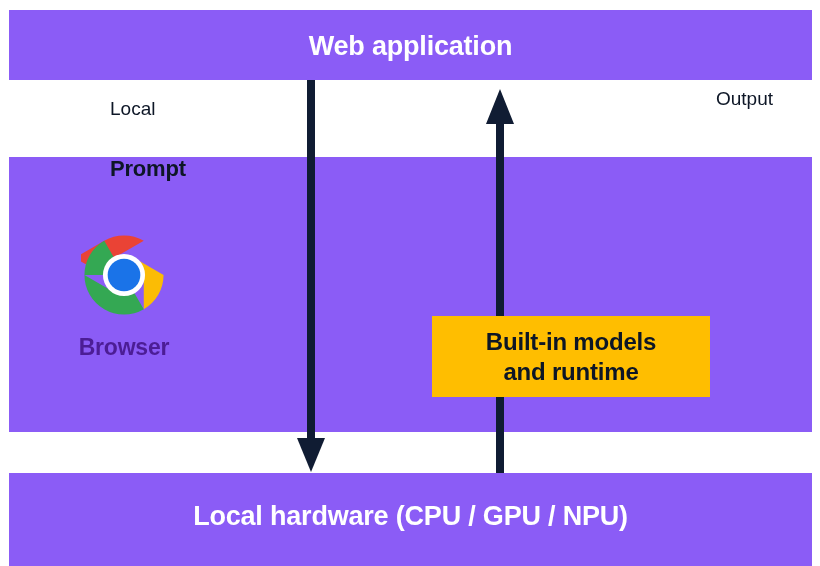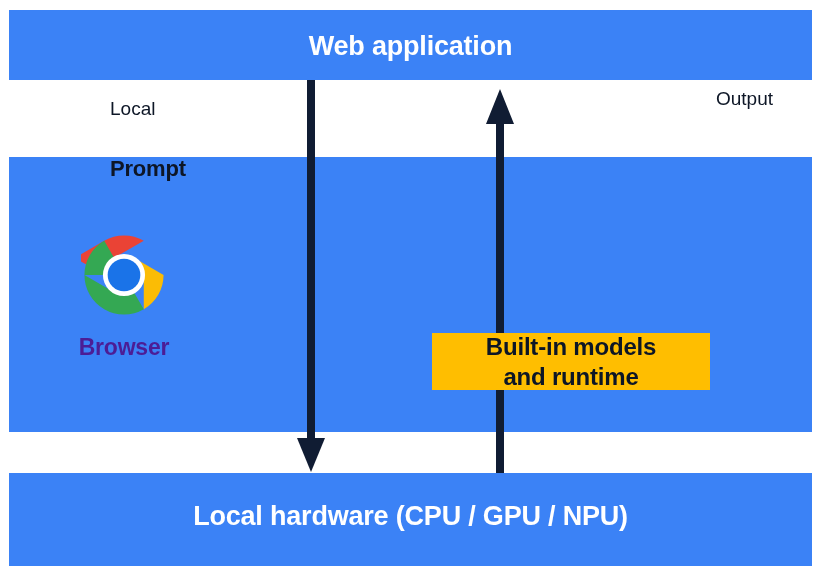--- a/index.html
+++ b/index.html
@@ -15,21 +15,21 @@
     position: relative;
     width: 820px;
     height: 566px;
     background: #ffffff;
     overflow: hidden;
   }
 
   
   .layer-bar {
     position: absolute;
-    background: #3b82f6;
+    background: #8b5cf6;
     box-sizing: border-box;
   }
   #bar-web-application {
     left: 9px;
     top: 10px;
     width: 803px;
     height: 70px;
   }
   #bar-browser {
     left: 9px;
@@ -138,23 +138,23 @@
     z-index: 5;
   }
   #box-web-apis {
     left: 253px;
     top: 201px;
     width: 303px;
     height: 74px;
   }
   #box-builtin-models {
     left: 432px;
-    top: 333px;
+    top: 316px;
     width: 278px;
-    height: 57px;
+    height: 81px;
     padding: 0 14px;
   }
 </style>
 </head>
 <body>
 
 <div id="canvas">
 
   <div class="layer-bar" id="bar-web-application">
     <span class="layer-title">Web application</span>

